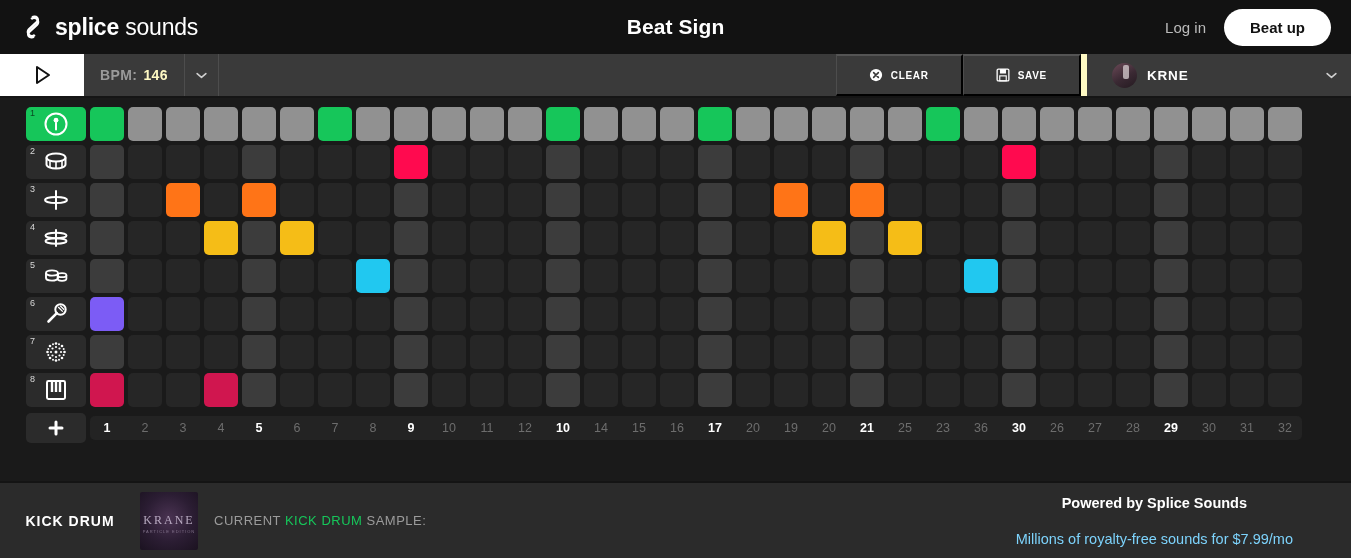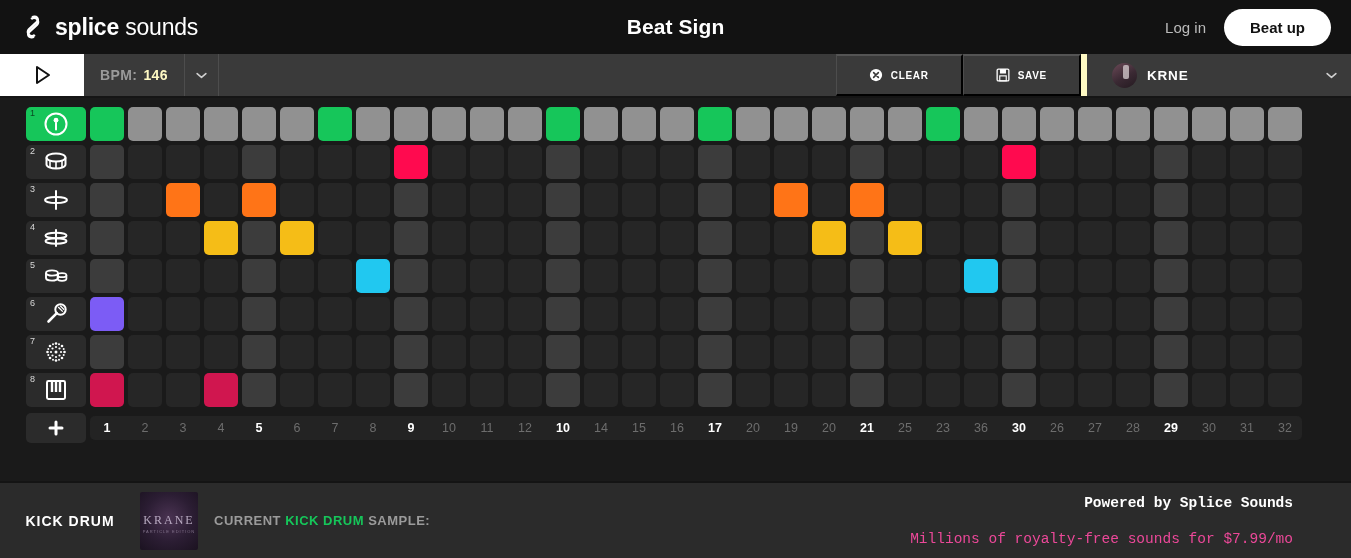--- a/index.html
+++ b/index.html
@@ -170,33 +170,33 @@
   .art-txt {
     font-size: 12px; letter-spacing: 2px; color: #cdbfd6;
     font-family: "Liberation Serif", serif; opacity: .85;
   }
   .art-sub {
     position: absolute; bottom: 16px; left: 0; right: 0; text-align: center;
     font-size: 4px; letter-spacing: 1px; color: #a494ad; opacity: .7;
   }
   .sample-info { margin-left: 16px; }
   .sample-cur {
-    font-size: 13px; font-weight: 700; color: #9b9b9b; letter-spacing: 0.5px;
+    font-size: 13px; font-weight: 400; color: #9b9b9b; letter-spacing: 0.5px;
   }
   .sample-cur .hl { color: #16c65a; }
   .sample-file {
     font-size: 15px; color: #ffffff; margin-top: 3px;
   }
   .promo {
     margin-left: auto; display: flex; align-items: center; gap: 22px;
     padding-right: 58px;
   }
-  .promo-txt { text-align: right; font-family: Liberation Mono, monospace; }
+  .promo-txt { text-align: center; }
   .promo-t1 { font-size: 14.5px; font-weight: 700; color: #ffffff; }
-  .promo-t2 { font-size: 14.5px; color: #ec4899; margin-top: 20px; }
+  .promo-t2 { font-size: 14.5px; color: #7dd3fc; margin-top: 20px; }
   .try-btn {
     background: #1a2bf5; color: #fff; border: none;
     border-radius: 22px; padding: 12px 26px;
     font-size: 15px; font-weight: 700; cursor: pointer;
     font-family: "Liberation Sans", sans-serif;
   }
 </style>
 </head>
 <body>
 

